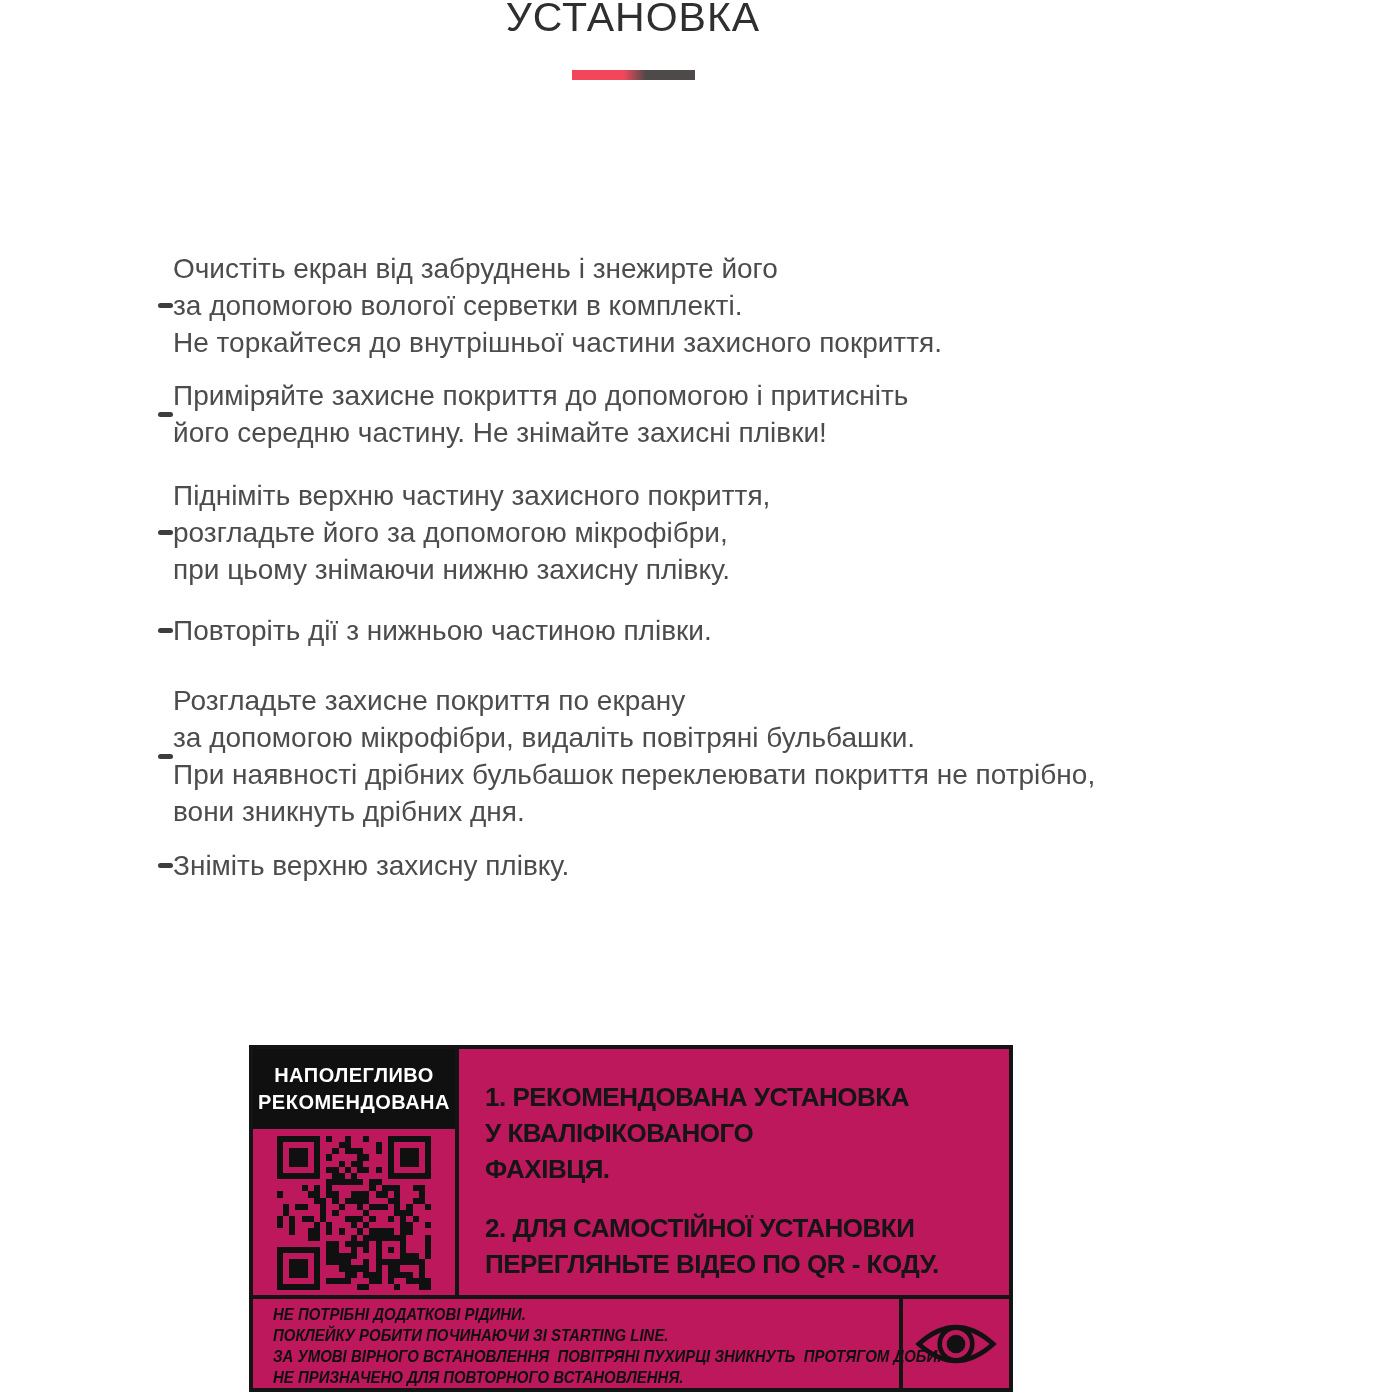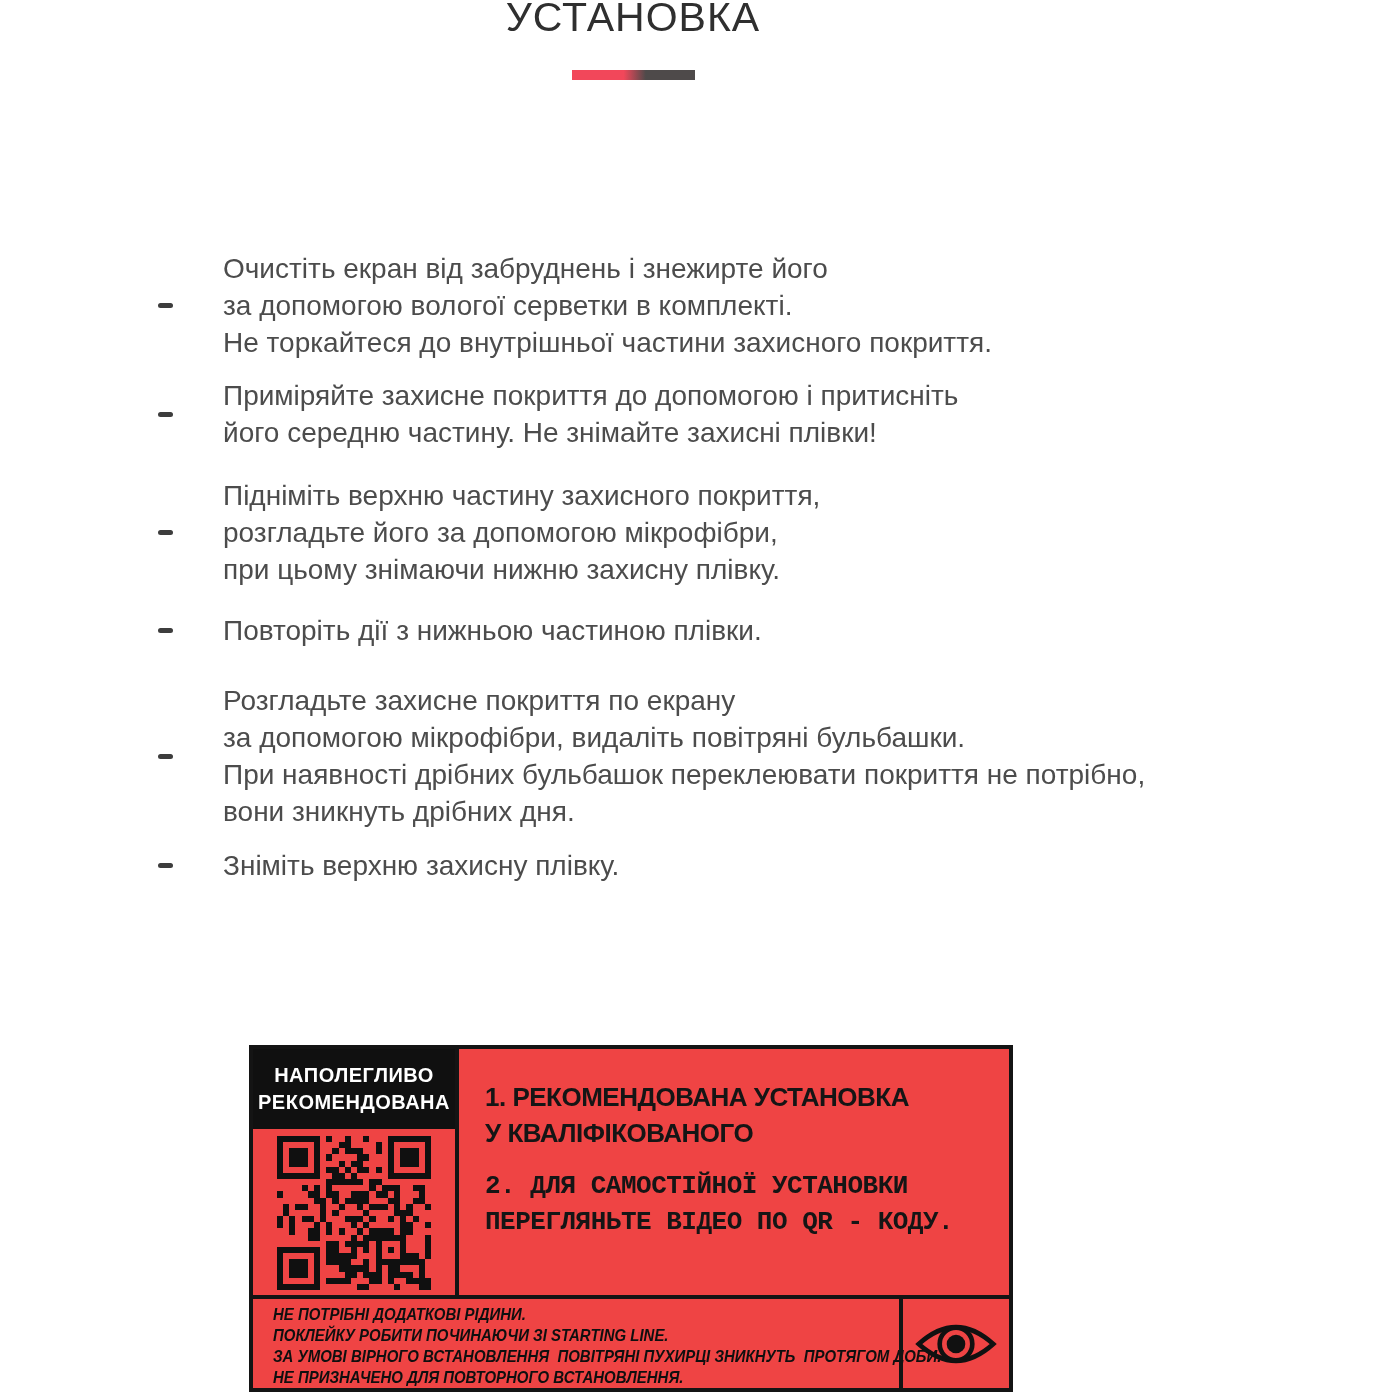--- a/index.html
+++ b/index.html
@@ -8,35 +8,35 @@
 
   
   .title{position:absolute;top:-7px;left:0;width:1266px;margin:0;text-align:center;
          font-size:41px;line-height:48px;font-weight:400;letter-spacing:1px;color:#2f2f2f;}
   .divider{position:absolute;top:70px;left:572px;width:123px;height:10px;
            background:linear-gradient(90deg,#f2475a 0%,#f2475a 42%,#4e4a4a 60%,#4e4a4a 100%);}
 
   
   .step{position:absolute;left:158px;display:flex;align-items:center;}
   .dash{width:15px;height:5px;border-radius:2.5px;background:#3d3d3d;flex:none;}
-  .lines{margin-left:50px;}
+  .lines{}
   .line{font-size:28px;line-height:37px;white-space:nowrap;color:#4c4c4c;}
 
   
   .rec-box{position:absolute;left:249px;top:1045px;width:764px;height:347px;
-           border:4px solid #141414;box-sizing:border-box;background:#ef4444;color:#141414;}
+           border:4px solid #141414;box-sizing:border-box;background:#be185d;color:#141414;}
   .rec-left{position:absolute;left:0;top:0;width:206px;height:246px;border-right:4px solid #141414;box-sizing:border-box;}
   .rec-header{height:80px;background:#101010;color:#ffffff;text-align:center;
               font-weight:bold;font-size:20px;line-height:27px;letter-spacing:.5px;padding-top:13px;box-sizing:border-box;}
   .qr{display:block;margin:7px auto 0 auto;}
   .rec-right{position:absolute;left:210px;top:0;right:0;height:246px;box-sizing:border-box;
              padding:30px 0 0 22px;font-weight:bold;font-size:26px;line-height:36px;
              letter-spacing:-0.5px;color:#151515;}
   .rec-item{white-space:nowrap;}
-  .rec-item + .rec-item{margin-top:17px;font-family:Liberation Mono, monospace;}
+  .rec-item + .rec-item{margin-top:23px;}
   .rec-footer{position:absolute;left:0;right:0;top:246px;bottom:0;border-top:4px solid #141414;font-style:italic;}
   .rec-footer-text{position:absolute;left:20px;top:5px;font-weight:bold;font-size:17px;line-height:21px;
                    color:#0f0f0f;transform:scaleX(.88);transform-origin:0 50%;}
   .rec-footer-text .fline{white-space:pre;}
   .eye-cell{position:absolute;right:0;top:0;bottom:0;width:110px;border-left:4px solid #141414;
             display:flex;align-items:center;justify-content:center;box-sizing:border-box;}
 </style>
 </head>
 <body>
 
@@ -410,20 +410,21 @@
           <rect x="19" y="24" width="1" height="1"></rect>
           <rect x="23" y="24" width="1" height="1"></rect>
           <rect x="24" y="24" width="1" height="1"></rect>
         </svg>
     </div>
 
     <div class="rec-right">
       <div class="rec-item">
         <div>1. РЕКОМЕНДОВАНА УСТАНОВКА</div>
         <div>У КВАЛІФІКОВАНОГО</div>
+        <div>ФАХІВЦЯ.</div>
       </div>
       <div class="rec-item">
         <div>2. ДЛЯ САМОСТІЙНОЇ УСТАНОВКИ</div>
         <div>ПЕРЕГЛЯНЬТЕ ВІДЕО ПО QR - КОДУ.</div>
       </div>
     </div>
 
     <div class="rec-footer">
       <div class="rec-footer-text">
         <div class="fline">НЕ ПОТРІБНІ ДОДАТКОВІ РІДИНИ.</div>

